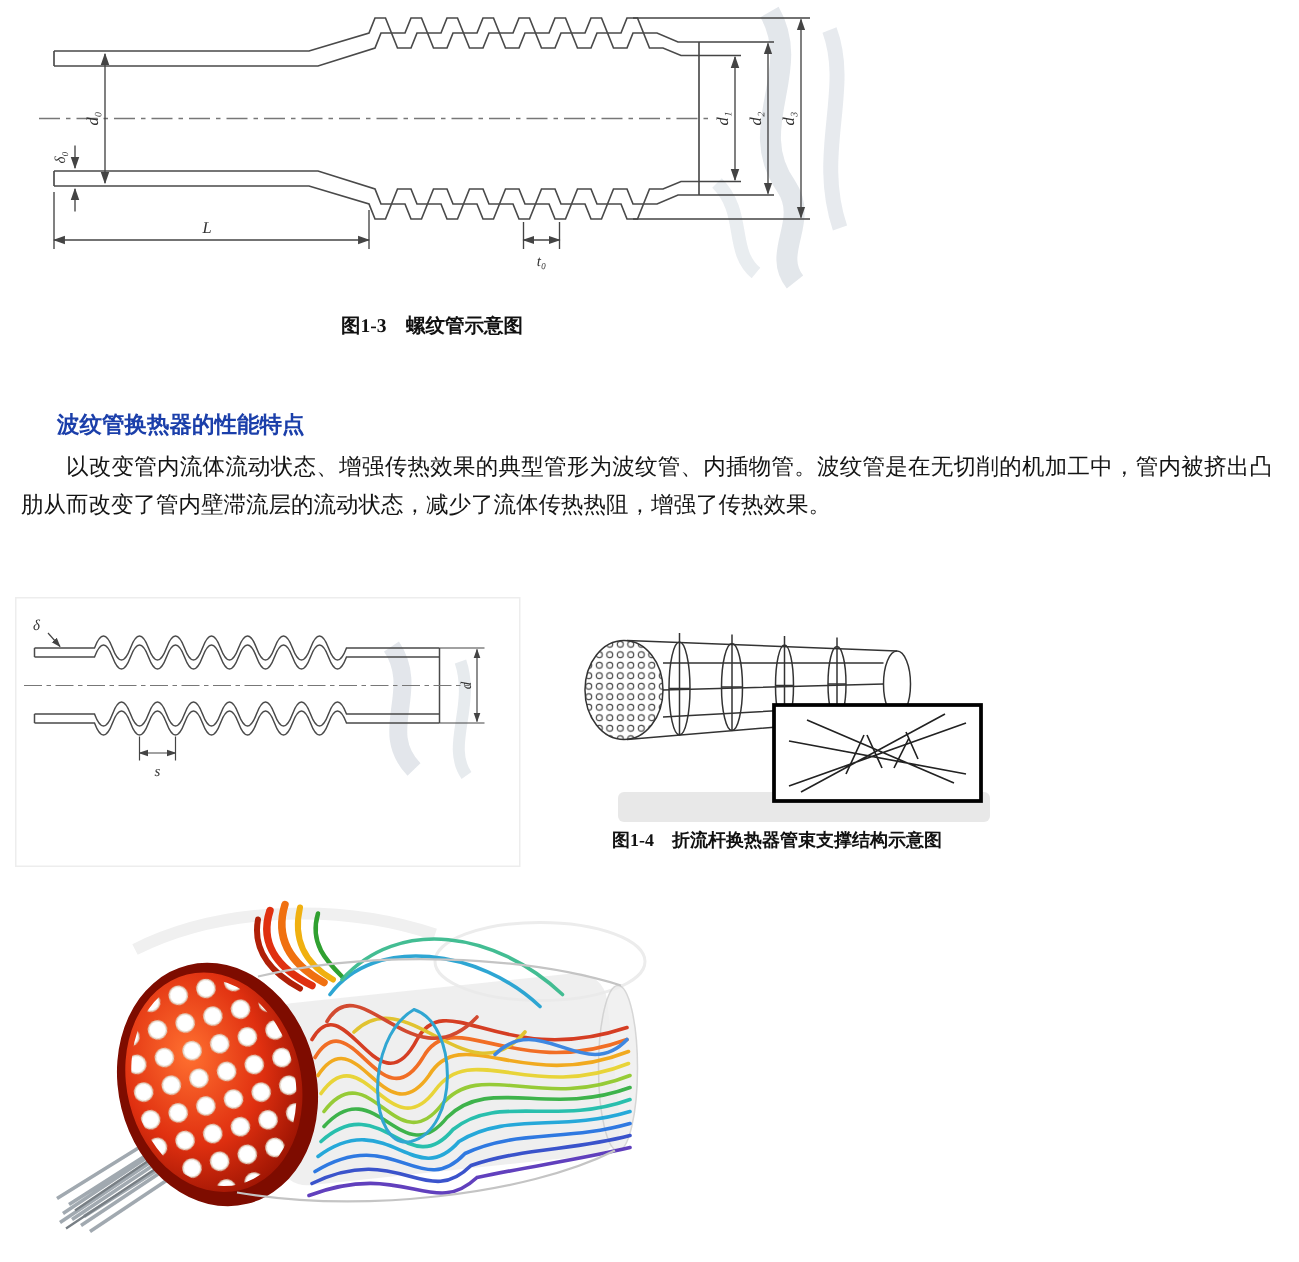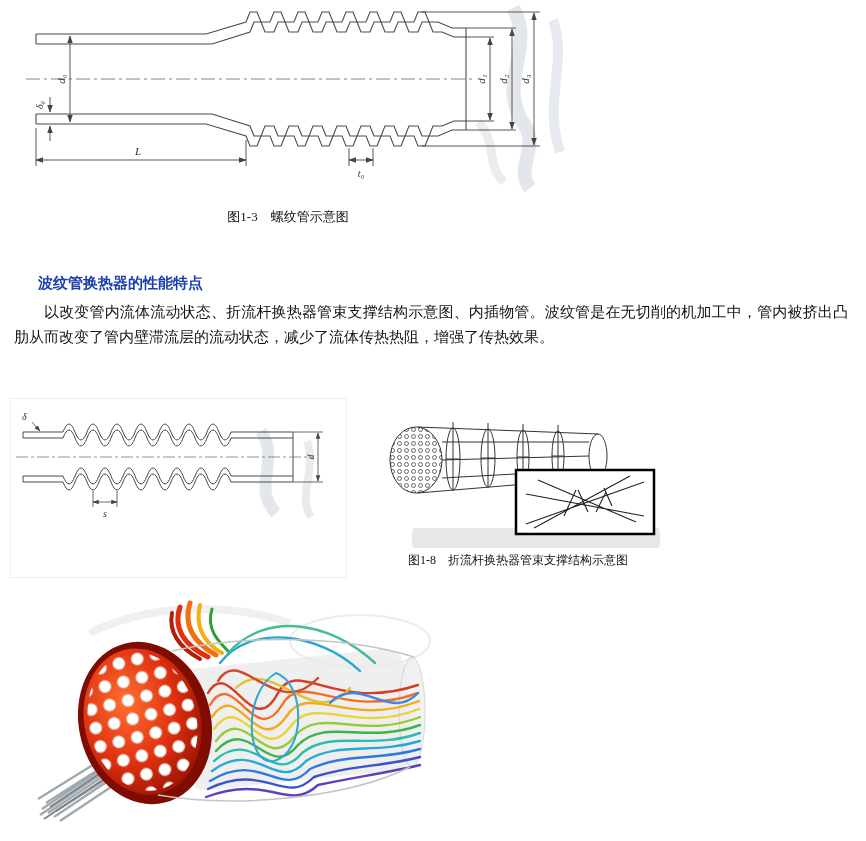--- a/index.html
+++ b/index.html
@@ -1,20 +1,20 @@
 <!DOCTYPE html>
 <html><head>
 <meta charset="utf-8">
 <style>
   html,body{margin:0;padding:0;background:#fff;}
   .page{position:relative;width:866px;height:841px;background:#ffffff;overflow:hidden;
         font-family:"Liberation Serif",serif;color:#141414;}
   .fig{position:absolute;}
   .fig13{left:8px;top:2px;width:560px;}
-  .figcap{font-weight:normal;font-size:13px;color:#111;text-align:center;margin-top:10px;
+  .figcap{font-weight:bold;font-size:13px;color:#111;text-align:center;margin-top:10px;
           font-family:"Liberation Serif",serif;}
   .fig13 .figcap{margin-top:14px;}
   .heading{position:absolute;left:38px;top:274px;margin:0;font-size:15px;font-weight:bold;
            color:#1b3faa;font-family:Liberation Serif, serif;}
   .para{position:absolute;left:14px;top:300px;width:834px;margin:0;font-size:15px;
         line-height:25px;text-indent:2em;text-align:justify;color:#141414;}
   .fig14{left:10px;top:398px;width:337px;height:180px;border:1px solid #ededed;box-sizing:border-box;
          padding-top:6px;}
   .fig14 .figcap{width:240px;margin-top:8px;}
   .fig17{left:368px;top:398px;width:300px;}
@@ -74,21 +74,21 @@
       <text class="dimtext" text-anchor="middle" x="130" y="153">L</text>
       <text class="dimtext2" text-anchor="middle" x="353" y="175">t₀</text>
       <text class="dimtext" text-anchor="middle" x="474" y="80" transform="rotate(-90 474 77)">d₁</text>
       <text class="dimtext" text-anchor="middle" x="496" y="80" transform="rotate(-90 496 77)">d₂</text>
       <text class="dimtext" text-anchor="middle" x="518" y="80" transform="rotate(-90 518 77)">d₃</text>
     </svg>
     <figcaption class="figcap">图1-3　螺纹管示意图</figcaption>
   </figure>
 
   <h3 class="heading">波纹管换热器的性能特点</h3>
-  <p class="para">以改变管内流体流动状态、折流杆换热器管束支撑结构示意图、内插物管。波纹管是在无切削的机加工中，管内被挤出凸肋从而改变了管内壁滞流层的流动状态，减少了流体传热热阻，增强了传热效果。</p>
+  <p class="para">以改变管内流体流动状态、增强传热效果的典型管形为波纹管、内插物管。波纹管是在无切削的机加工中，管内被挤出凸肋从而改变了管内壁滞流层的流动状态，减少了流体传热热阻，增强了传热效果。</p>
 
   <figure class="fig fig14" style="margin:0;">
     <svg width="335" height="118" viewBox="0 0 335 118">
       <defs>
         <marker id="ar2" viewBox="0 0 10 10" refX="9" refY="5" markerWidth="8" markerHeight="8" orient="auto-start-reverse">
           <path d="M0,1.5 L10,5 L0,8.5 z" fill="#444"></path>
         </marker>
       </defs>
       <g opacity="0.9">
         <path d="M250,26 C270,56 240,82 265,108" stroke="#e0e4e9" stroke-width="12" fill="none"></path>
@@ -137,21 +137,21 @@
         <path d="M78,61 H92 M113,60 H127 M149,59 H161 M184,58 H196"></path>
       </g>
       <g>
         <rect x="148" y="72" width="138" height="64" fill="#ffffff" stroke="#000" stroke-width="2.5"></rect>
         <g stroke="#222" stroke-width="1.1" fill="none">
           <path d="M158,126 L276,84 M158,96 L276,118 M166,130 L262,78 M170,82 L268,124"></path>
           <path d="M210,92 l10,22 M196,118 l12,-26 M236,90 l8,18 M228,114 l10,-20"></path>
         </g>
       </g>
     </svg>
-    <figcaption class="figcap">图1-8　折流杆换热器管束支撑结构示意图</figcaption>
+    <figcaption class="figcap">图1-4　折流杆换热器管束支撑结构示意图</figcaption>
   </figure>
 
   <div class="cfd">
     <svg width="402" height="246" viewBox="0 0 402 246">
       <defs>
         <radialGradient id="disc" cx="40%" cy="35%" r="75%">
           <stop offset="0%" stop-color="#ff7030"></stop>
           <stop offset="55%" stop-color="#e03010"></stop>
           <stop offset="100%" stop-color="#8e0e00"></stop>
         </radialGradient>

